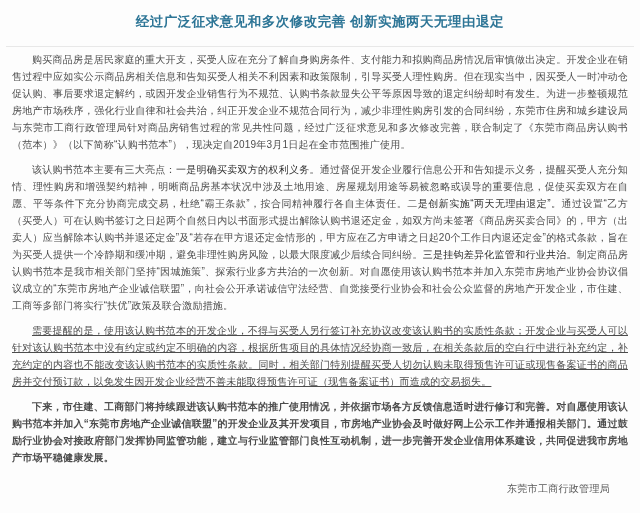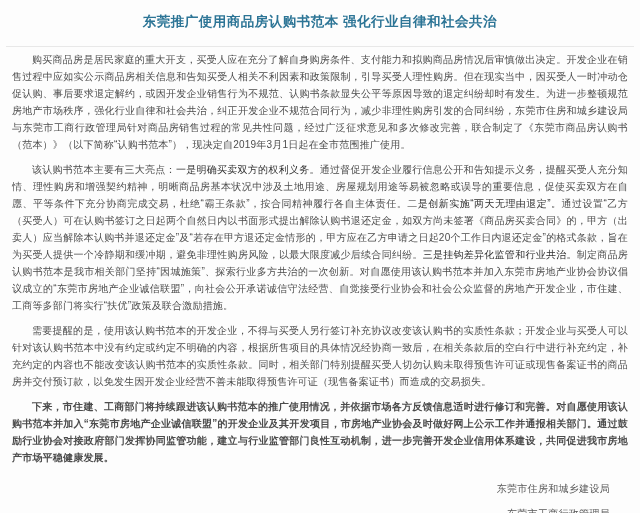--- a/index.html
+++ b/index.html
@@ -60,30 +60,29 @@
     letter-spacing: 0.3px;
     color: #595959;
     margin-bottom: 8px;
   }
 </style>
 </head>
 <body style="background: rgb(253, 253, 253);">
 
 <div class="page">
 
-  <h1 class="page-title" style="color: rgb(45, 117, 150);">东莞推广使用商品房认购书范本 强化行业自律和社会共治</h1>
+  <h1 class="page-title" style="color: rgb(45, 117, 150);">经过广泛征求意见和多次修改完善 创新实施两天无理由退定</h1>
 
   <hr class="title-divider" style="border-top-color: rgb(232, 232, 232);">
 
   <div class="article-body">
       <p><span class="" style="color: rgb(76, 76, 76);">购买商品房是居民家庭的重大开支，买受人应在充分了解自身购房条件、支付能力和拟购商品房情况后审慎做出决定。开发企业在销售过程中应如实公示商品房相关信息和告知买受人相关不利因素和政策限制，引导买受人理性购房。但在现实当中，因买受人一时冲动仓促认购、事后要求退定解约，或因开发企业销售行为不规范、认购书条款显失公平等原因导致的退定纠纷却时有发生。为进一步整顿规范房地产市场秩序，强化行业自律和社会共治，纠正开发企业不规范合同行为，减少非理性购房引发的合同纠纷，东莞市住房和城乡建设局与东莞市工商行政管理局针对商品房销售过程的常见共性问题，经过广泛征求意见和多次修改完善，联合制定了《东莞市商品房认购书（范本）》（以下简称“认购书范本”），现决定自2019年3月1日起在全市范围推广使用。</span></p>
       <p><span class="" style="color: rgb(76, 76, 76);">该认购书范本主要有三大亮点：</span><span class="bold" style="color: rgb(47, 47, 47);">一是明确买卖双方的权利义务。</span><span class="" style="color: rgb(76, 76, 76);">通过督促开发企业履行信息公开和告知提示义务，提醒买受人充分知情、理性购房和增强契约精神，明晰商品房基本状况中涉及土地用途、房屋规划用途等易被忽略或误导的重要信息，促使买卖双方在自愿、平等条件下充分协商完成交易，杜绝“霸王条款”，按合同精神履行各自主体责任。</span><span class="bold" style="color: rgb(47, 47, 47);">二是创新实施“两天无理由退定”。</span><span class="" style="color: rgb(76, 76, 76);">通过设置“乙方（买受人）可在认购书签订之日起两个自然日内以书面形式提出解除认购书退还定金，如双方尚未签署《商品房买卖合同》的，甲方（出卖人）应当解除本认购书并退还定金”及“若存在甲方退还定金情形的，甲方应在乙方申请之日起20个工作日内退还定金”的格式条款，旨在为买受人提供一个冷静期和缓冲期，避免非理性购房风险，以最大限度减少后续合同纠纷。</span><span class="bold" style="color: rgb(47, 47, 47);">三是挂钩差异化监管和行业共治。</span><span class="" style="color: rgb(76, 76, 76);">制定商品房认购书范本是我市相关部门坚持“因城施策”、探索行业多方共治的一次创新。对自愿使用该认购书范本并加入东莞市房地产业协会协议倡议成立的“东莞市房地产企业诚信联盟”，向社会公开承诺诚信守法经营、自觉接受行业协会和社会公众监督的房地产开发企业，市住建、工商等多部门将实行“扶优”政策及联合激励措施。</span></p>
-      <p><span class="" style="color: rgb(76, 76, 76);">需要提醒的是，使用该认购书范本的开发企业，不得与买受人另行签订补充协议改变该认购书的实质性条款；开发企业与买受人可以针对该认购书范本中没有约定或约定不明确的内容，根据所售项目的具体情况经协商一致后，在相关条款后的空白行中进行补充约定，补充约定的内容也不能改变该认购书范本的实质性条款。同时，相关部门特别提醒买受人切勿认购未取得预售许可证或现售备案证书的商品房并交付预订款，以免发生因开发企业经营不善未能取得预售许可证（现售备案证书）而造成的交易损失。</span></p>
+      <p><span class="" style="color: rgb(76, 76, 76); text-decoration: underline;">需要提醒的是，使用该认购书范本的开发企业，不得与买受人另行签订补充协议改变该认购书的实质性条款；开发企业与买受人可以针对该认购书范本中没有约定或约定不明确的内容，根据所售项目的具体情况经协商一致后，在相关条款后的空白行中进行补充约定，补充约定的内容也不能改变该认购书范本的实质性条款。同时，相关部门特别提醒买受人切勿认购未取得预售许可证或现售备案证书的商品房并交付预订款，以免发生因开发企业经营不善未能取得预售许可证（现售备案证书）而造成的交易损失。</span></p>
       <p><span class="" style="color: rgb(76, 76, 76); font-weight: bold;">下来，市住建、工商部门将持续跟进该认购书范本的推广使用情况，并依据市场各方反馈信息适时进行修订和完善。对自愿使用该认购书范本并加入“东莞市房地产企业诚信联盟”的开发企业及其开发项目，市房地产业协会及时做好网上公示工作并通报相关部门。通过鼓励行业协会对接政府部门发挥协同监管功能，建立与行业监管部门良性互动机制，进一步完善开发企业信用体系建设，共同促进我市房地产市场平稳健康发展。</span></p>
     </div>
 
   <div class="signature-block">
-    <div class="signature-line">东莞市住房和城乡建设局</div>
     <div class="signature-line">东莞市工商行政管理局</div>
 
   </div>
 
 </div>
 
 </body></html>

